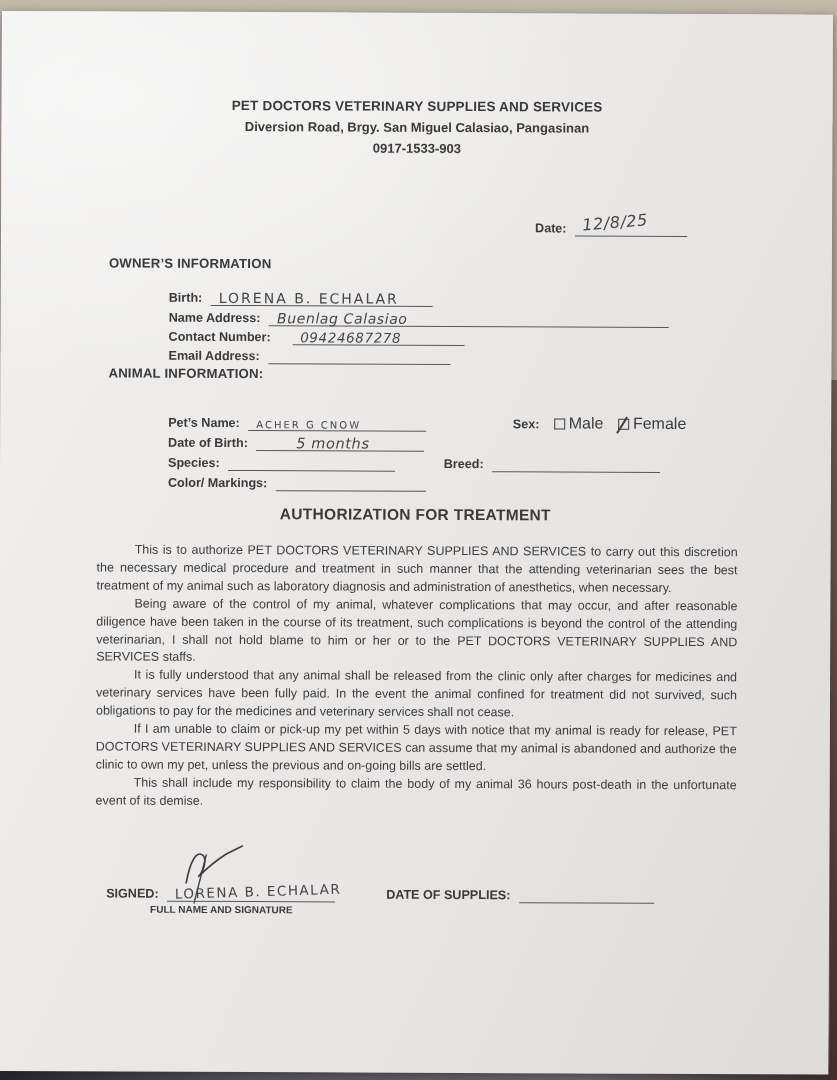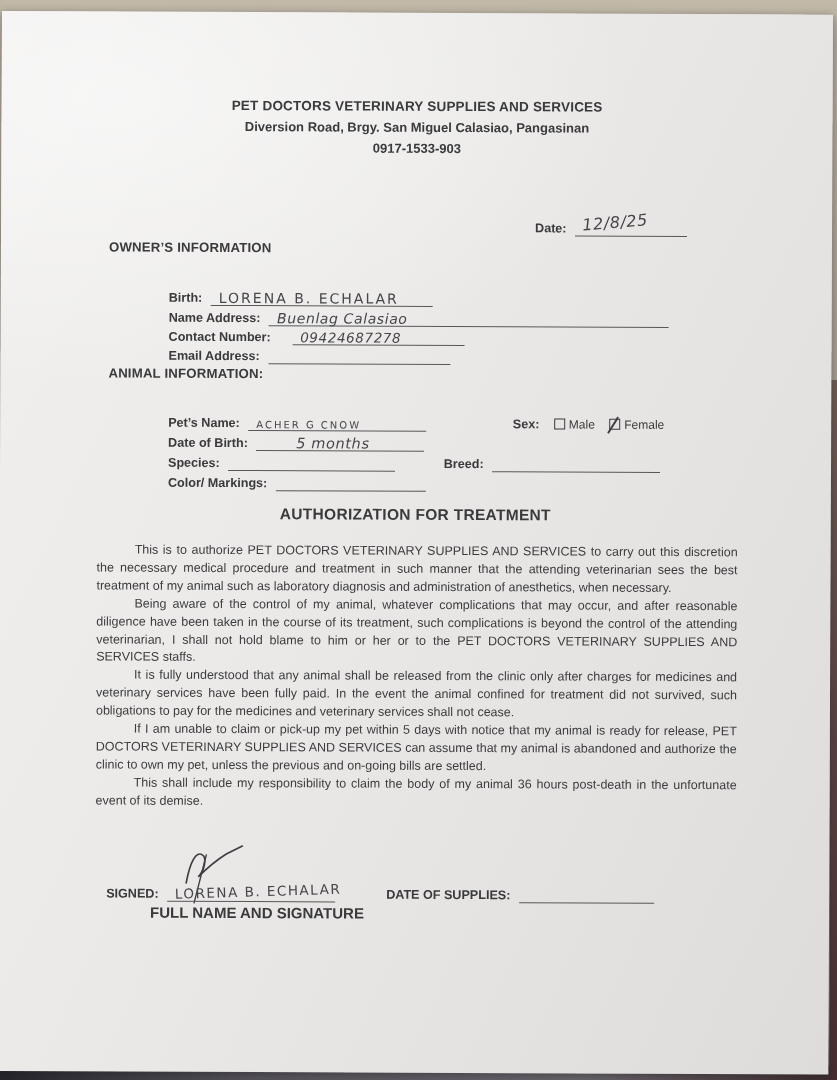--- a/index.html
+++ b/index.html
@@ -37,27 +37,27 @@
     font-family:"DejaVu Sans",sans-serif;font-style:italic;color:#46464b;
     white-space:nowrap;letter-spacing:.6px;
   }
   .line .hand{position:absolute;left:8px;bottom:-1px;}
   .caps{font-style:normal;font-family:"DejaVu Sans",sans-serif;font-weight:500;}
 
   .row{white-space:nowrap;}
 
   .chk{display:inline-block;width:9px;height:9px;border:1.4px solid #3a3a3d;vertical-align:-1px;position:relative;margin:0 4px 0 10px;}
   .chk.checked::after{content:"";position:absolute;left:-3px;bottom:-4px;width:1.6px;height:19px;background:#3f3f44;transform:rotate(32deg);transform-origin:bottom left;}
-  .sexlbl{font-size:12px;}
+  .sexlbl{font-size:16px;}
 
   .treat-title{left:0;right:0;top:493px;text-align:center;font-weight:700;font-size:15.5px;letter-spacing:.3px;}
   .bodytext{left:97px;width:641px;top:530px;font-size:12.5px;line-height:17.9px;text-align:justify;color:#3c3c3f;}
   .bodytext p{margin:0;text-indent:38px;}
 
-  .sig-caption{font-weight:700;font-size:15px;}
+  .sig-caption{font-weight:700;font-size:10px;}
   svg.flourish{position:absolute;overflow:visible;}
 </style>
 </head>
 <body>
 
 <div class="bg-bottom"></div>
 <div class="bg-right"></div>
 <div class="bg-left"></div>
 
 <div class="paper">
@@ -68,21 +68,21 @@
     <div class="l3">0917-1533-903</div>
   </div>
 
   <div class="abs row" style="left:534px;top:200px;">
     <span class="lbl">Date:</span>
     <span class="line" style="width:112px;height:22px;">
       <span class="hand" style="font-size:16px;bottom:1px;transform:rotate(-5deg);transform-origin:left bottom;">12/8/25</span>
     </span>
   </div>
 
-  <div class="abs sect" style="left:108px;top:228px;">OWNER’S INFORMATION</div>
+  <div class="abs sect" style="left:108px;top:244px;">OWNER’S INFORMATION</div>
 
   <div class="abs row" style="left:168px;top:276px;">
     <span class="lbl">Birth:</span>
     <span class="line" style="width:222px;">
       <span class="hand caps" style="font-size:14px;letter-spacing:2px;">LORENA B. ECHALAR</span>
     </span>
   </div>
 
   <div class="abs row" style="left:168px;top:296px;">
     <span class="lbl">Name Address:</span>

